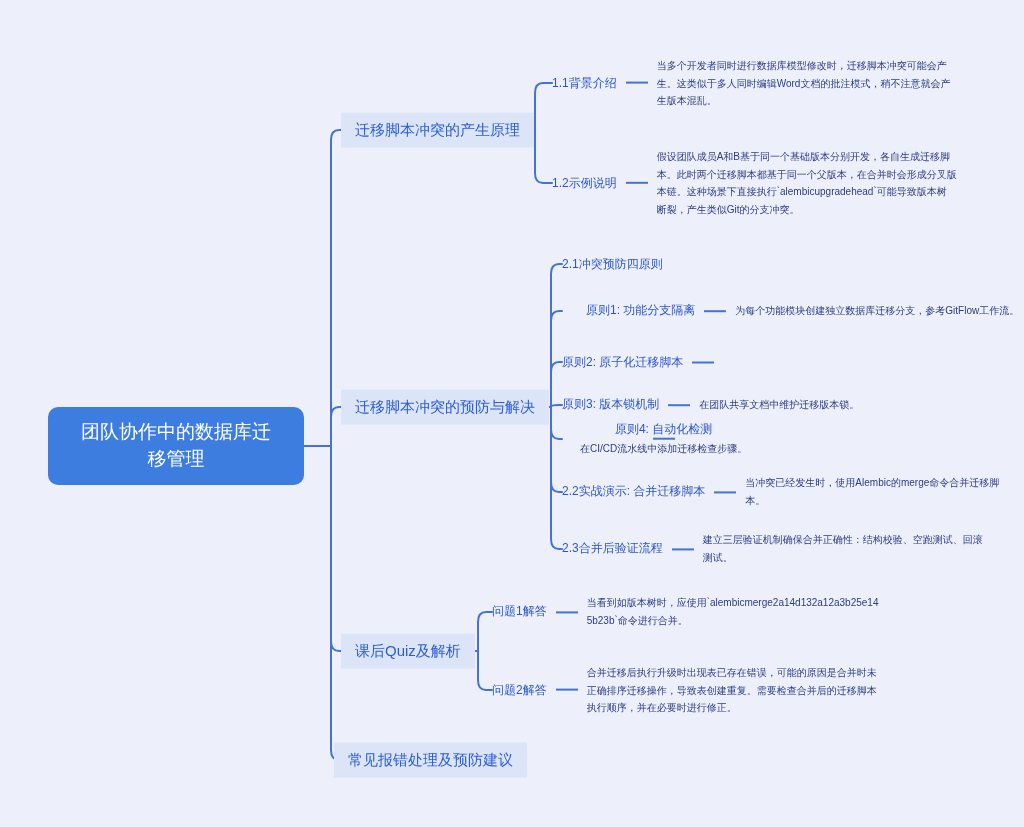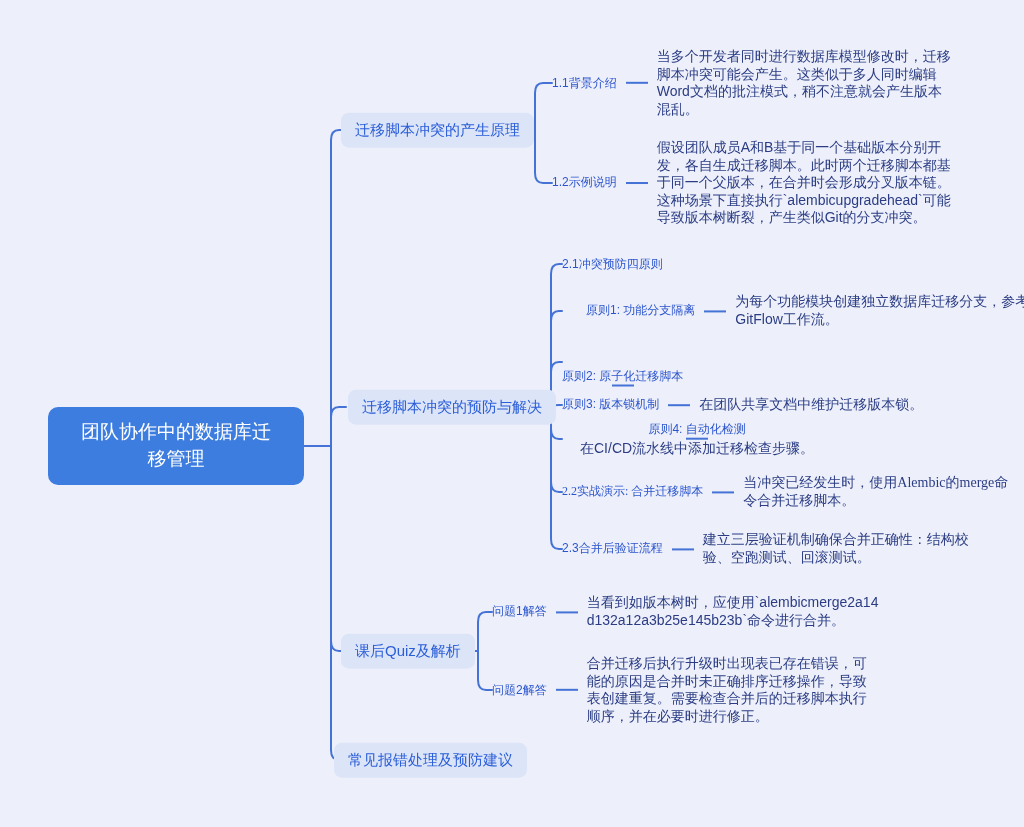--- a/index.html
+++ b/index.html
@@ -11,36 +11,36 @@
   .links path{fill:none;stroke:#4472d6;stroke-width:2;stroke-linecap:round;}
   .root{
     position:absolute;z-index:3;left:48px;top:446px;width:256px;
     transform:translateY(-50%);
     background:#3d7de0;color:#ffffff;border-radius:10px;
     font-size:19px;line-height:1.42;text-align:center;
     padding:12px 24px;box-sizing:border-box;
   }
   .bnode{
     position:absolute;z-index:3;transform:translateY(-50%);
-    background:#dce4f8;color:#2a5ed8;border-radius:8px;
+    background:#dce4f8;color:#2a5ed8;border-radius:0;
     font-size:15px;line-height:1.25;white-space:nowrap;
     padding:8px 14px;
   }
   .row{
     position:absolute;z-index:2;display:flex;align-items:center;
     transform:translateY(-50%);
   }
   .leaf{
     flex:none;font-size:12px;color:#2c55cd;white-space:nowrap;
   }
   .dash{
     flex:none;width:22px;height:0;border-top:2px solid #4472d6;margin:0 9px;
   }
   .para{
-    font-size:14px;line-height:17.6px;color:#2b3c84;
+    font-size:10px;line-height:17.6px;color:#2b3c84;
   }
   .break-all{word-break:break-all;}
 </style>
 </head>
 <body>
 
 <div class="canvas">
 
   <svg class="links" width="1024" height="827">
 
@@ -64,21 +64,21 @@
     <path d="M551 407 V539 Q551 549 559 549 H562"></path>
 
     <path d="M460 651 H478"></path>
     <path d="M478 651 V622 Q478 612 486 612 H492"></path>
     <path d="M478 651 V680 Q478 690 486 690 H492"></path>
   </svg>
 
   <div class="root">团队协作中的数据库迁移管理</div>
 
   <div class="bnode" style="left:341px;top:130px;">迁移脚本冲突的产生原理</div>
-  <div class="bnode" style="left:348px;top:407px;">迁移脚本冲突的预防与解决</div>
+  <div class="bnode" style="left:341px;top:407px;">迁移脚本冲突的预防与解决</div>
   <div class="bnode" style="left:341px;top:651px;">课后Quiz及解析</div>
   <div class="bnode" style="left:334px;top:760px;text-align:center;">常见报错处理及预防建议</div>
 
   <div class="row" style="left:552px;top:83px;">
     <span class="leaf">1.1背景介绍</span>
     <span class="dash"></span>
     <div class="para" style="width:296px;">当多个开发者同时进行数据库模型修改时，迁移脚本冲突可能会产生。这类似于多人同时编辑Word文档的批注模式，稍不注意就会产生版本混乱。</div>
   </div>
   <div class="row" style="left:552px;top:183px;">
     <span class="leaf">1.2示例说明</span>
@@ -87,35 +87,35 @@
   </div>
 
   <div class="row" style="left:562px;top:264px;align-items:flex-end;">
     <span class="leaf">2.1冲突预防四原则</span>
   </div>
   <div class="row" style="left:562px;top:311px;margin-left:24px;">
     <span class="leaf">原则1: 功能分支隔离</span>
     <span class="dash"></span>
     <div class="para" style="width:295px;">为每个功能模块创建独立数据库迁移分支，参考GitFlow工作流。</div>
   </div>
-  <div class="row" style="left:562px;top:377px;flex-direction:column;">
+  <div class="row" style="left:562px;top:362px;">
     <span class="leaf">原则2: 原子化迁移脚本</span>
     <span class="dash"></span>
   </div>
   <div class="row" style="left:562px;top:405px;">
     <span class="leaf">原则3: 版本锁机制</span>
     <span class="dash"></span>
     <div class="para">在团队共享文档中维护迁移版本锁。</div>
   </div>
   <div class="row" style="left:580px;top:439px;flex-direction:column;">
     <span class="leaf">原则4: 自动化检测</span>
     <span class="dash"></span>
     <div class="para">在CI/CD流水线中添加迁移检查步骤。</div>
   </div>
-  <div class="row" style="left:562px;top:492px;font-family:Liberation Serif, serif;">
+  <div class="row" style="left:562px;top:492px;">
     <span class="leaf">2.2实战演示: 合并迁移脚本</span>
     <span class="dash"></span>
     <div class="para" style="width:272px;">当冲突已经发生时，使用Alembic的merge命令合并迁移脚本。</div>
   </div>
   <div class="row" style="left:562px;top:549px;">
     <span class="leaf">2.3合并后验证流程</span>
     <span class="dash"></span>
     <div class="para" style="width:286px;">建立三层验证机制确保合并正确性：结构校验、空跑测试、回滚测试。</div>
   </div>
 

